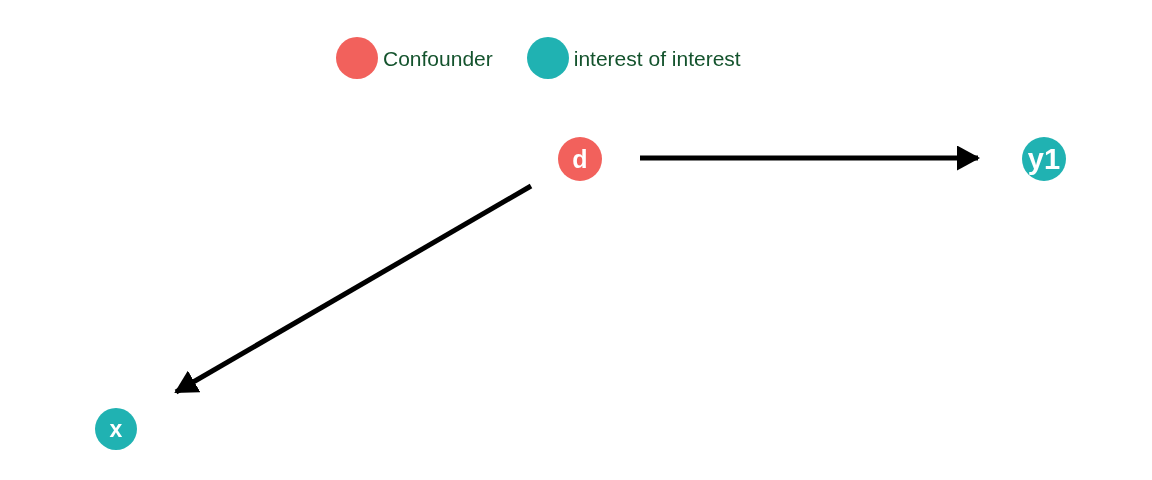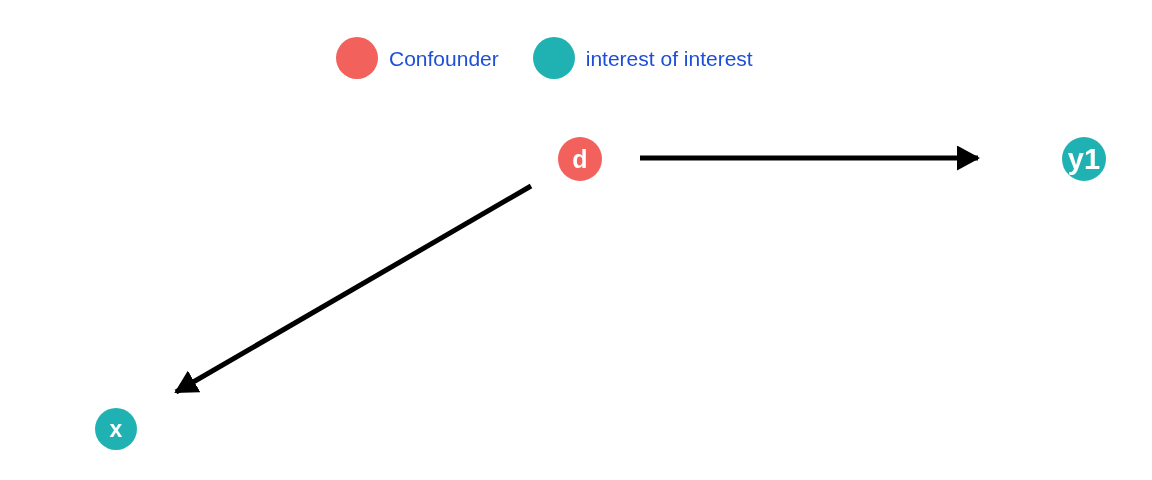--- a/index.html
+++ b/index.html
@@ -33,23 +33,23 @@
     flex-direction: row;
     align-items: center;
   }
   .legend-swatch {
     width: 42px;
     height: 42px;
     border-radius: 50%;
     flex: 0 0 auto;
   }
   .legend-label {
-    margin-left: 11px;
+    margin-left: 5px;
     font-size: 21px;
-    color: #1d4ed8;
+    color: #14532d;
     white-space: nowrap;
     line-height: 1;
   }
   .legend-gap {
     width: 34px;
     flex: 0 0 auto;
   }
 
   
   #edges {
@@ -126,21 +126,21 @@
       </marker>
     </defs>
     <line id="edge-d-y1" x1="640" y1="158" x2="978" y2="158" stroke="#000000" stroke-width="5" marker-end="url(#arrowhead-right)"></line>
     <line id="edge-d-x" x1="531" y1="186" x2="176" y2="392" stroke="#000000" stroke-width="5" marker-end="url(#arrowhead-diag)"></line>
   </svg>
 
   <div class="node" id="node-d" style="background: rgb(242, 97, 92); left: 558px; top: 137px; width: 44px; height: 44px;">
     <span class="node-label">d</span>
   </div>
 
-  <div class="node" id="node-y1" style="background: rgb(32, 178, 178); left: 1062px; top: 137px; width: 44px; height: 44px;">
+  <div class="node" id="node-y1" style="background: rgb(32, 178, 178); left: 1022px; top: 137px; width: 44px; height: 44px;">
     <span class="node-label">y1</span>
   </div>
 
   <div class="node" id="node-x" style="background: rgb(32, 178, 178); left: 95px; top: 408px; width: 42px; height: 42px;">
     <span class="node-label">x</span>
   </div>
 
 </div>
 
 </body></html>

